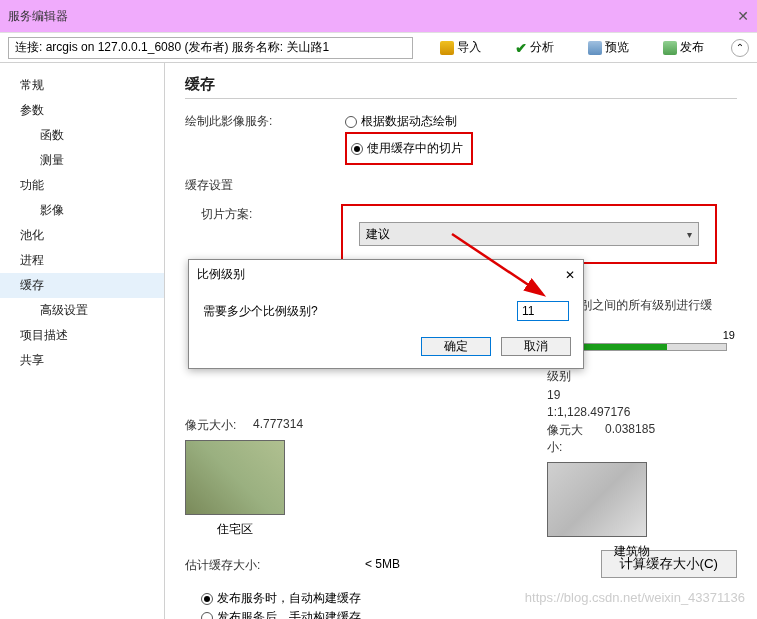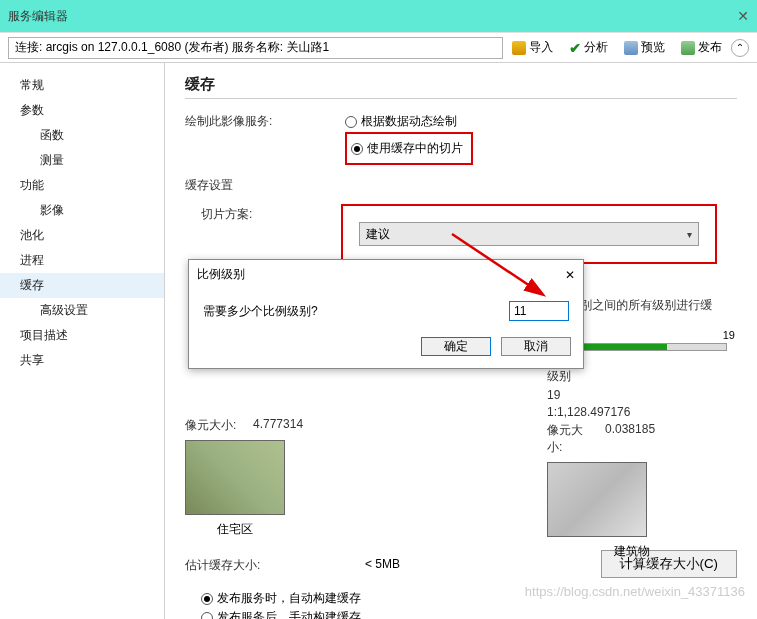--- a/index.html
+++ b/index.html
@@ -7,35 +7,35 @@
       font-family: "Microsoft YaHei", "SimSun", Arial, sans-serif;
       font-size: 12px;
       background: #fff;
       width: 757px;
       height: 619px;
       overflow: hidden;
       position: relative;
     }
     .titlebar {
       height: 28px;
-      background: #5eead4;
+      background: #f0abfc;
       border-bottom: 1px solid #e0e0e0;
       display: flex;
       align-items: center;
       padding: 16px 8px;
       justify-content: space-between;
     }
     .titlebar-title { color: #333; }
     .close-x { color: #555; font-size: 14px; cursor: pointer; }
     .toolbar {
       height: 30px;
       display: flex;
       align-items: center;
       padding: 4px 8px;
-      gap: 2px;
+      gap: 20px;
       border-bottom: 1px solid #d0d0d0;
     }
     .conn-field {
       flex: 1;
       height: 22px;
       border: 1px solid #b0b0b0;
       padding: 2px 6px;
       font-size: 12px;
       background: #fff;
       display: flex;
@@ -183,21 +183,21 @@
       font-size: 12px;
     }
     .modal-body {
       padding: 12px 14px 8px 14px;
       display: flex;
       align-items: center;
       gap: 10px;
     }
     .modal-body-label { flex: 1; }
     .modal-input {
-      width: 60px;
+      width: 52px;
       height: 20px;
       border: 1px solid #0078d7;
       padding: 1px 4px;
       font-size: 12px;
     }
     .modal-buttons {
       padding: 8px 12px 12px;
       display: flex;
       justify-content: flex-end;
       gap: 10px;
@@ -213,21 +213,21 @@
     
     .arrow {
       position: absolute;
       z-index: 200;
       left: 447px;
       top: 229px;
       pointer-events: none;
     }
     .watermark {
       position: absolute;
-      bottom: 20px;
+      bottom: 14px;
       right: 12px;
       color: #ccc;
       font-size: 13px;
       z-index: 50;
     }
     .below-modal { margin-top: 100px; }
     .calc-btn-row {
       display: flex;
       align-items: center;
       gap: 20px;

